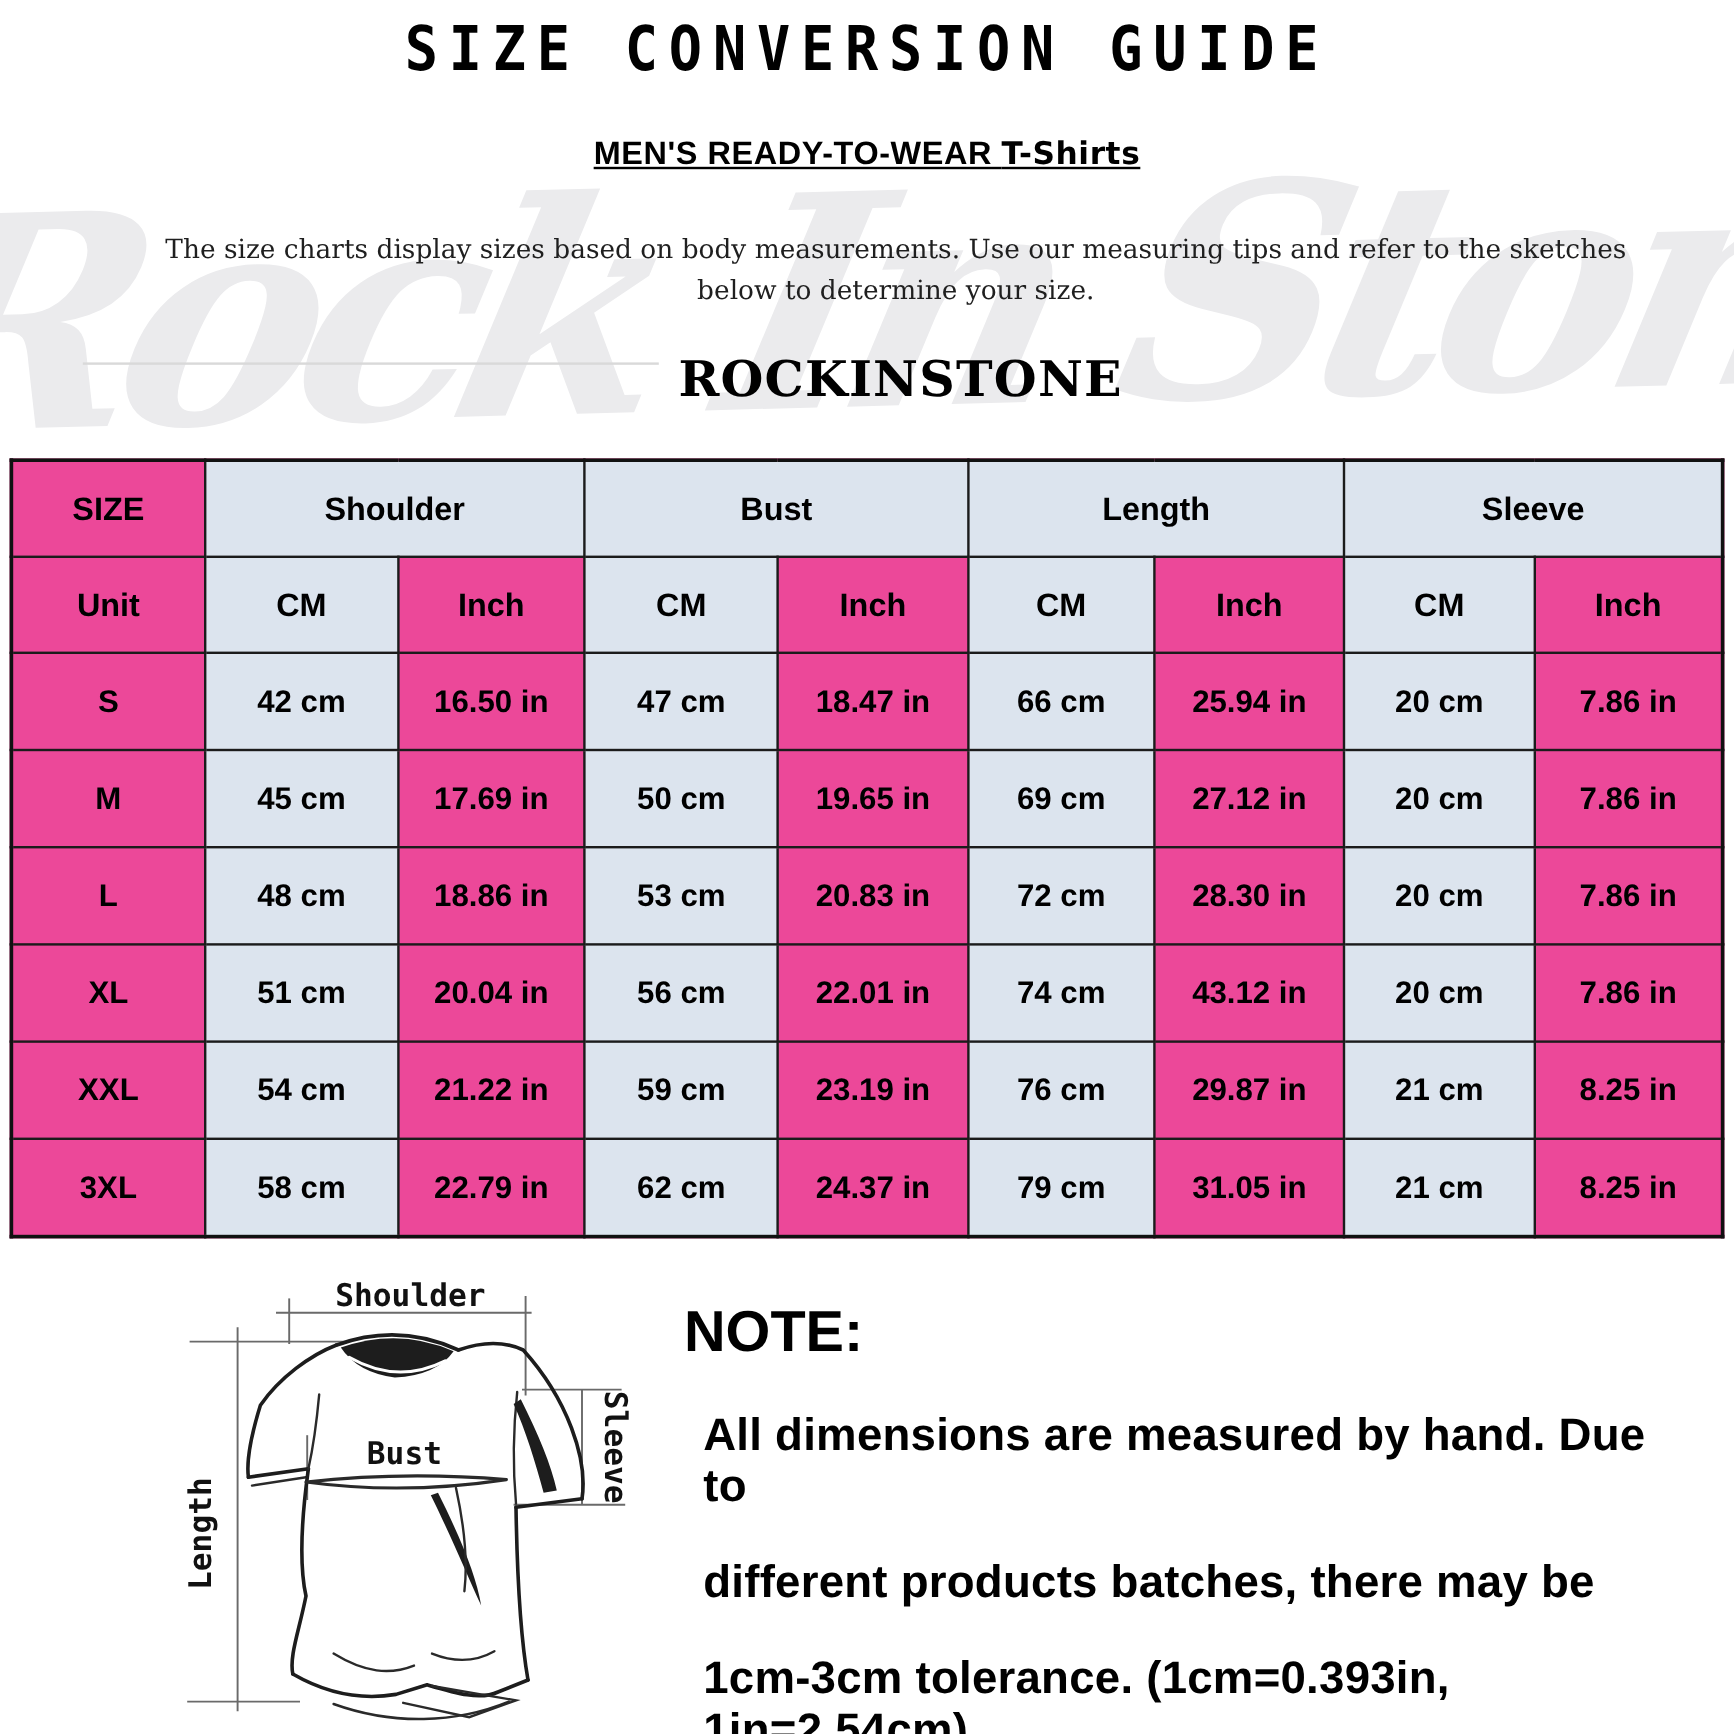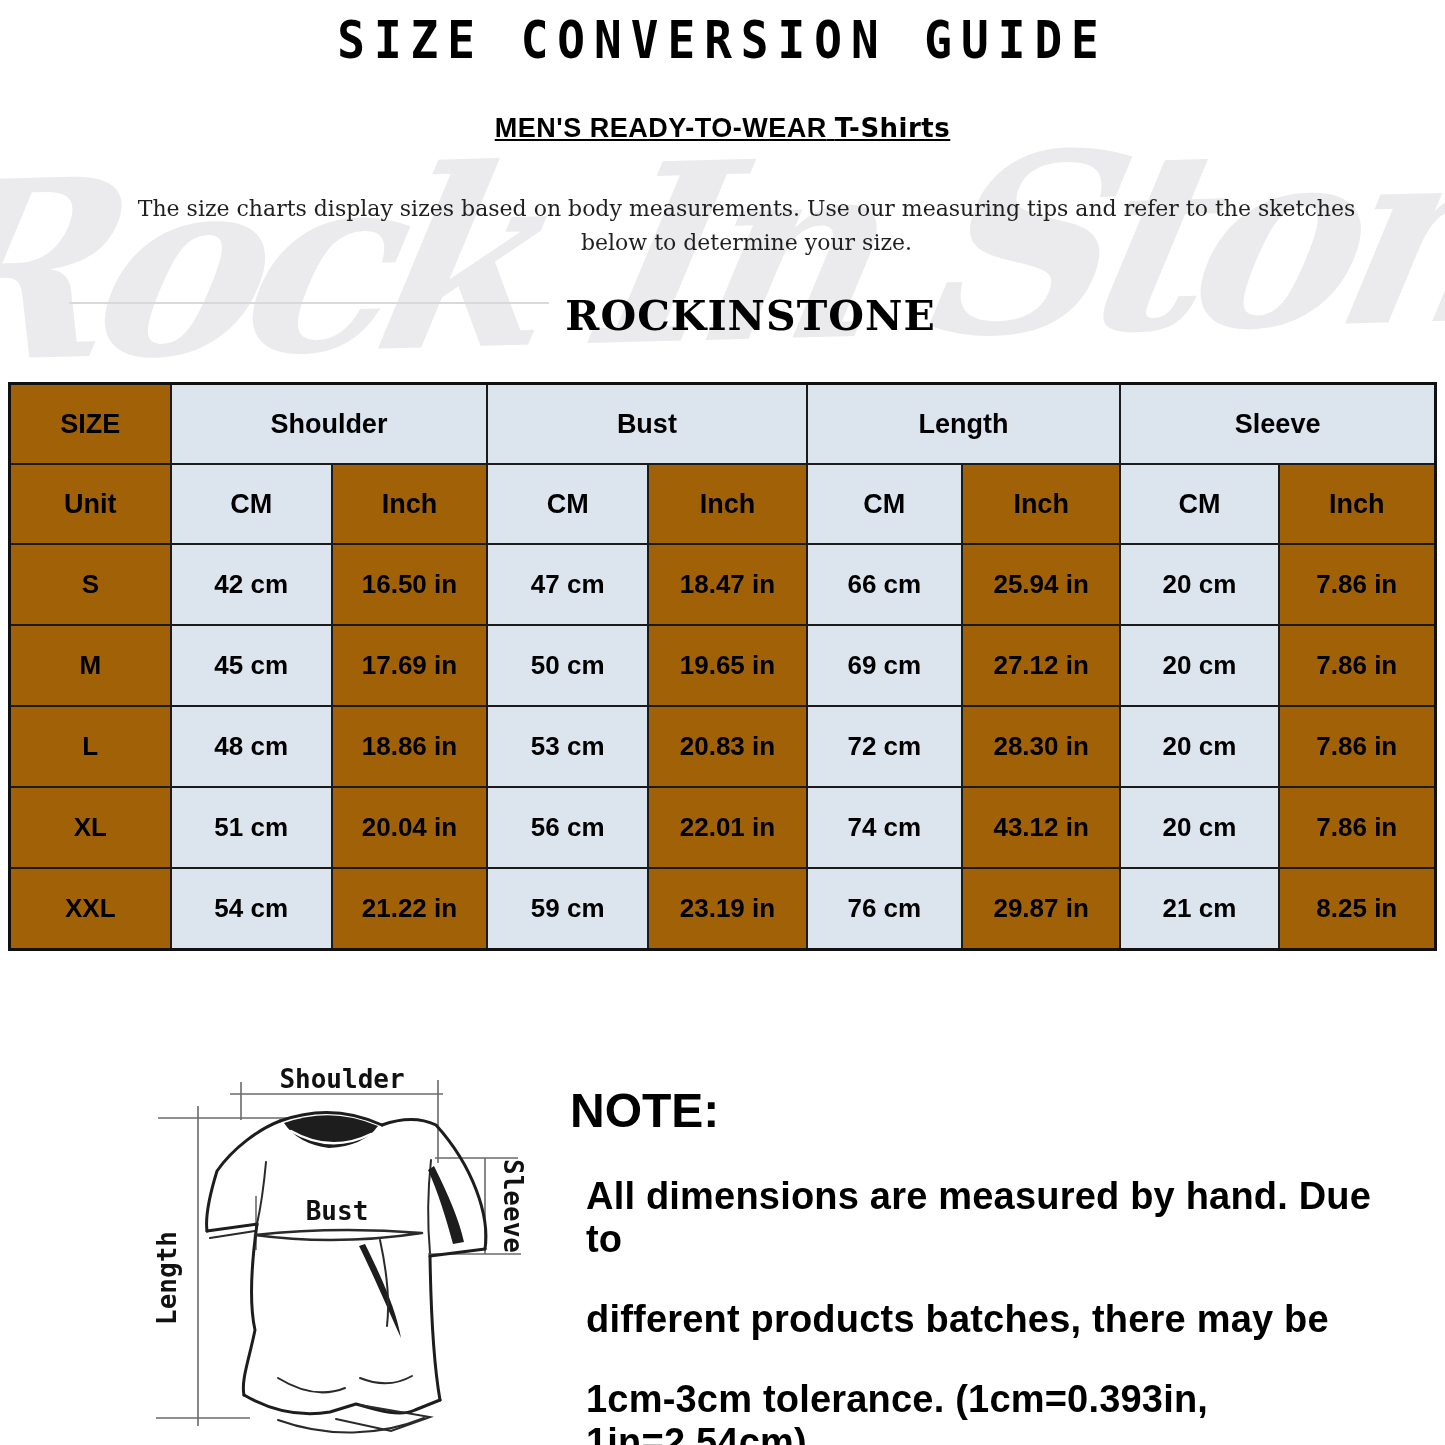--- a/index.html
+++ b/index.html
@@ -23,21 +23,21 @@
   .subtitle .sub2{font-family:"DejaVu Sans",sans-serif;font-size:26px;}
   .description{position:absolute;top:192px;left:12px;width:100%;text-align:center;
                font-family:"DejaVu Serif",serif;font-size:22px;
                line-height:34px;color:#1f1f1f;z-index:2;padding-left:12px;}
   .brand{position:absolute;top:292px;left:0;width:100%;text-align:center;
          font-family:"DejaVu Serif",serif;font-weight:bold;font-size:41px;
          letter-spacing:1px;z-index:2;margin-left:28px;}
 
   
   table.size-table{position:absolute;top:382px;left:8px;width:1429px;border-collapse:collapse;
-                   table-layout:fixed;z-index:3;background:#a16207;}
+                   table-layout:fixed;z-index:3;background:#ec4899;}
   table.size-table td{border:2.5px solid #1b1b1b;text-align:center;vertical-align:middle;
                       font-weight:bold;font-size:26px;padding:0;}
   table.size-table tr.hdr td{height:78px;font-size:27px;}
   table.size-table tr.body td{height:79px;}
   td.shade{background:#dce4ee;}
   table.size-table{border:3px solid #111;}
 
   
   .note{position:absolute;left:570px;top:1083px;width:830px;z-index:2;}
   .note .nh{font-size:48px;font-weight:bold;}
@@ -146,20 +146,31 @@
       <td>7.86 in</td>
     </tr>
     <tr class="body">
       <td>XXL</td>
       <td class="shade">54 cm</td>
       <td>21.22 in</td>
       <td class="shade">59 cm</td>
       <td>23.19 in</td>
       <td class="shade">76 cm</td>
       <td>29.87 in</td>
+      <td class="shade">21 cm</td>
+      <td>8.25 in</td>
+    </tr>
+    <tr class="body">
+      <td>3XL</td>
+      <td class="shade">58 cm</td>
+      <td>22.79 in</td>
+      <td class="shade">62 cm</td>
+      <td>24.37 in</td>
+      <td class="shade">79 cm</td>
+      <td>31.05 in</td>
       <td class="shade">21 cm</td>
       <td>8.25 in</td>
     </tr>
   </tbody>
     </table>
 
   <svg class="diagram" width="455" height="400" viewBox="0 0 455 400">
 
     <path class="mline" d="M 102,46 H 315"></path>
     <path class="mline" d="M 113,34 V 72"></path>

